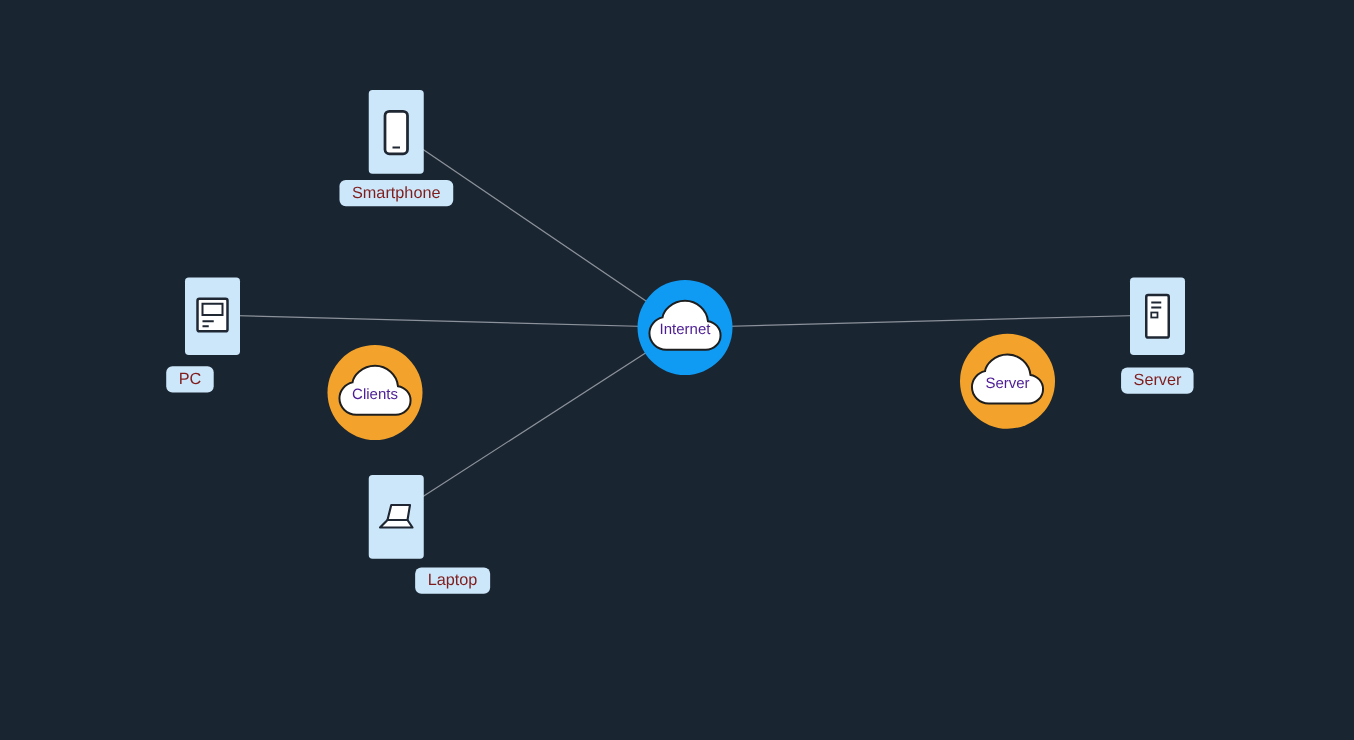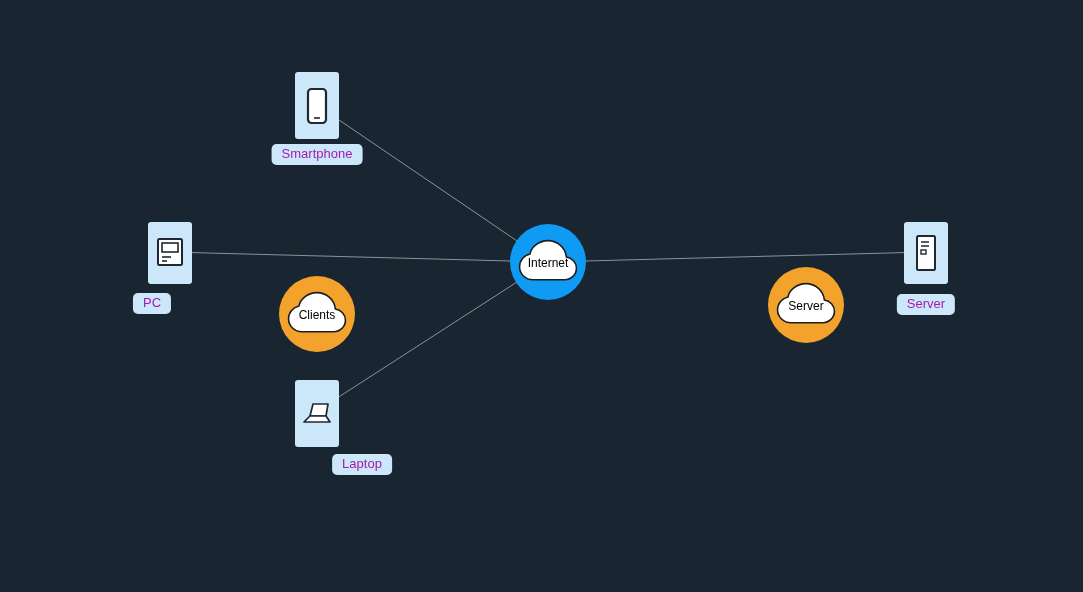--- a/index.html
+++ b/index.html
@@ -31,42 +31,42 @@
     align-items: center;
     justify-content: center;
   }
   .pill {
     position: absolute;
     transform: translateX(-50%);
     background: #CDE7FA;
     border-radius: 5px;
     padding: 2px 10px 3px 10px;
     font-size: 13px;
-    color: #a21caf;
+    color: #7f1d1d;
     white-space: nowrap;
     line-height: 16px;
   }
   .hub {
     position: absolute;
     width: 76px;
     height: 76px;
     border-radius: 50%;
     display: flex;
     align-items: center;
     justify-content: center;
   }
   .hub.blue   { background: #0F9BF4; }
   .hub.orange { background: #F3A32B; }
   .hub .cloud-label {
     position: absolute;
     left: 50%;
     top: 51%;
     transform: translate(-50%, -50%);
     font-size: 12px;
-    color: #000000;
+    color: #4c1d95;
     white-space: nowrap;
   }
   .cloud-svg { display: block; }
   .icon-stroke {
     stroke: #1F2733;
     fill: #FFFFFF;
   }
 </style>
 </head>
 <body>
@@ -124,21 +124,21 @@
     <span>Server</span>
   </div>
 
   <div class="hub blue" style="left:510px; top:224px;">
     <svg class="cloud-svg" width="64" height="64" viewBox="-1 -1 18 18">
       <path d="M4.406 3.342A5.53 5.53 0 0 1 8 2c2.69 0 4.923 2 5.166 4.579C14.758 6.804 16 8.137 16 9.773 16 11.569 14.502 13 12.687 13H3.781C1.708 13 0 11.366 0 9.318c0-1.763 1.266-3.223 2.942-3.593.143-.863.698-1.723 1.464-2.383z" fill="#FFFFFF" stroke="#1E1E1E" stroke-width="0.45"></path>
     </svg>
     <span class="cloud-label">Internet</span>
   </div>
 
-  <div class="hub orange" style="left:279px; top:276px;">
+  <div class="hub orange" style="left:262px; top:276px;">
     <svg class="cloud-svg" width="64" height="64" viewBox="-1 -1 18 18">
       <path d="M4.406 3.342A5.53 5.53 0 0 1 8 2c2.69 0 4.923 2 5.166 4.579C14.758 6.804 16 8.137 16 9.773 16 11.569 14.502 13 12.687 13H3.781C1.708 13 0 11.366 0 9.318c0-1.763 1.266-3.223 2.942-3.593.143-.863.698-1.723 1.464-2.383z" fill="#FFFFFF" stroke="#1E1E1E" stroke-width="0.45"></path>
     </svg>
     <span class="cloud-label">Clients</span>
   </div>
 
   <div class="hub orange" style="left:768px; top:267px;">
     <svg class="cloud-svg" width="64" height="64" viewBox="-1 -1 18 18">
       <path d="M4.406 3.342A5.53 5.53 0 0 1 8 2c2.69 0 4.923 2 5.166 4.579C14.758 6.804 16 8.137 16 9.773 16 11.569 14.502 13 12.687 13H3.781C1.708 13 0 11.366 0 9.318c0-1.763 1.266-3.223 2.942-3.593.143-.863.698-1.723 1.464-2.383z" fill="#FFFFFF" stroke="#1E1E1E" stroke-width="0.45"></path>
     </svg>

